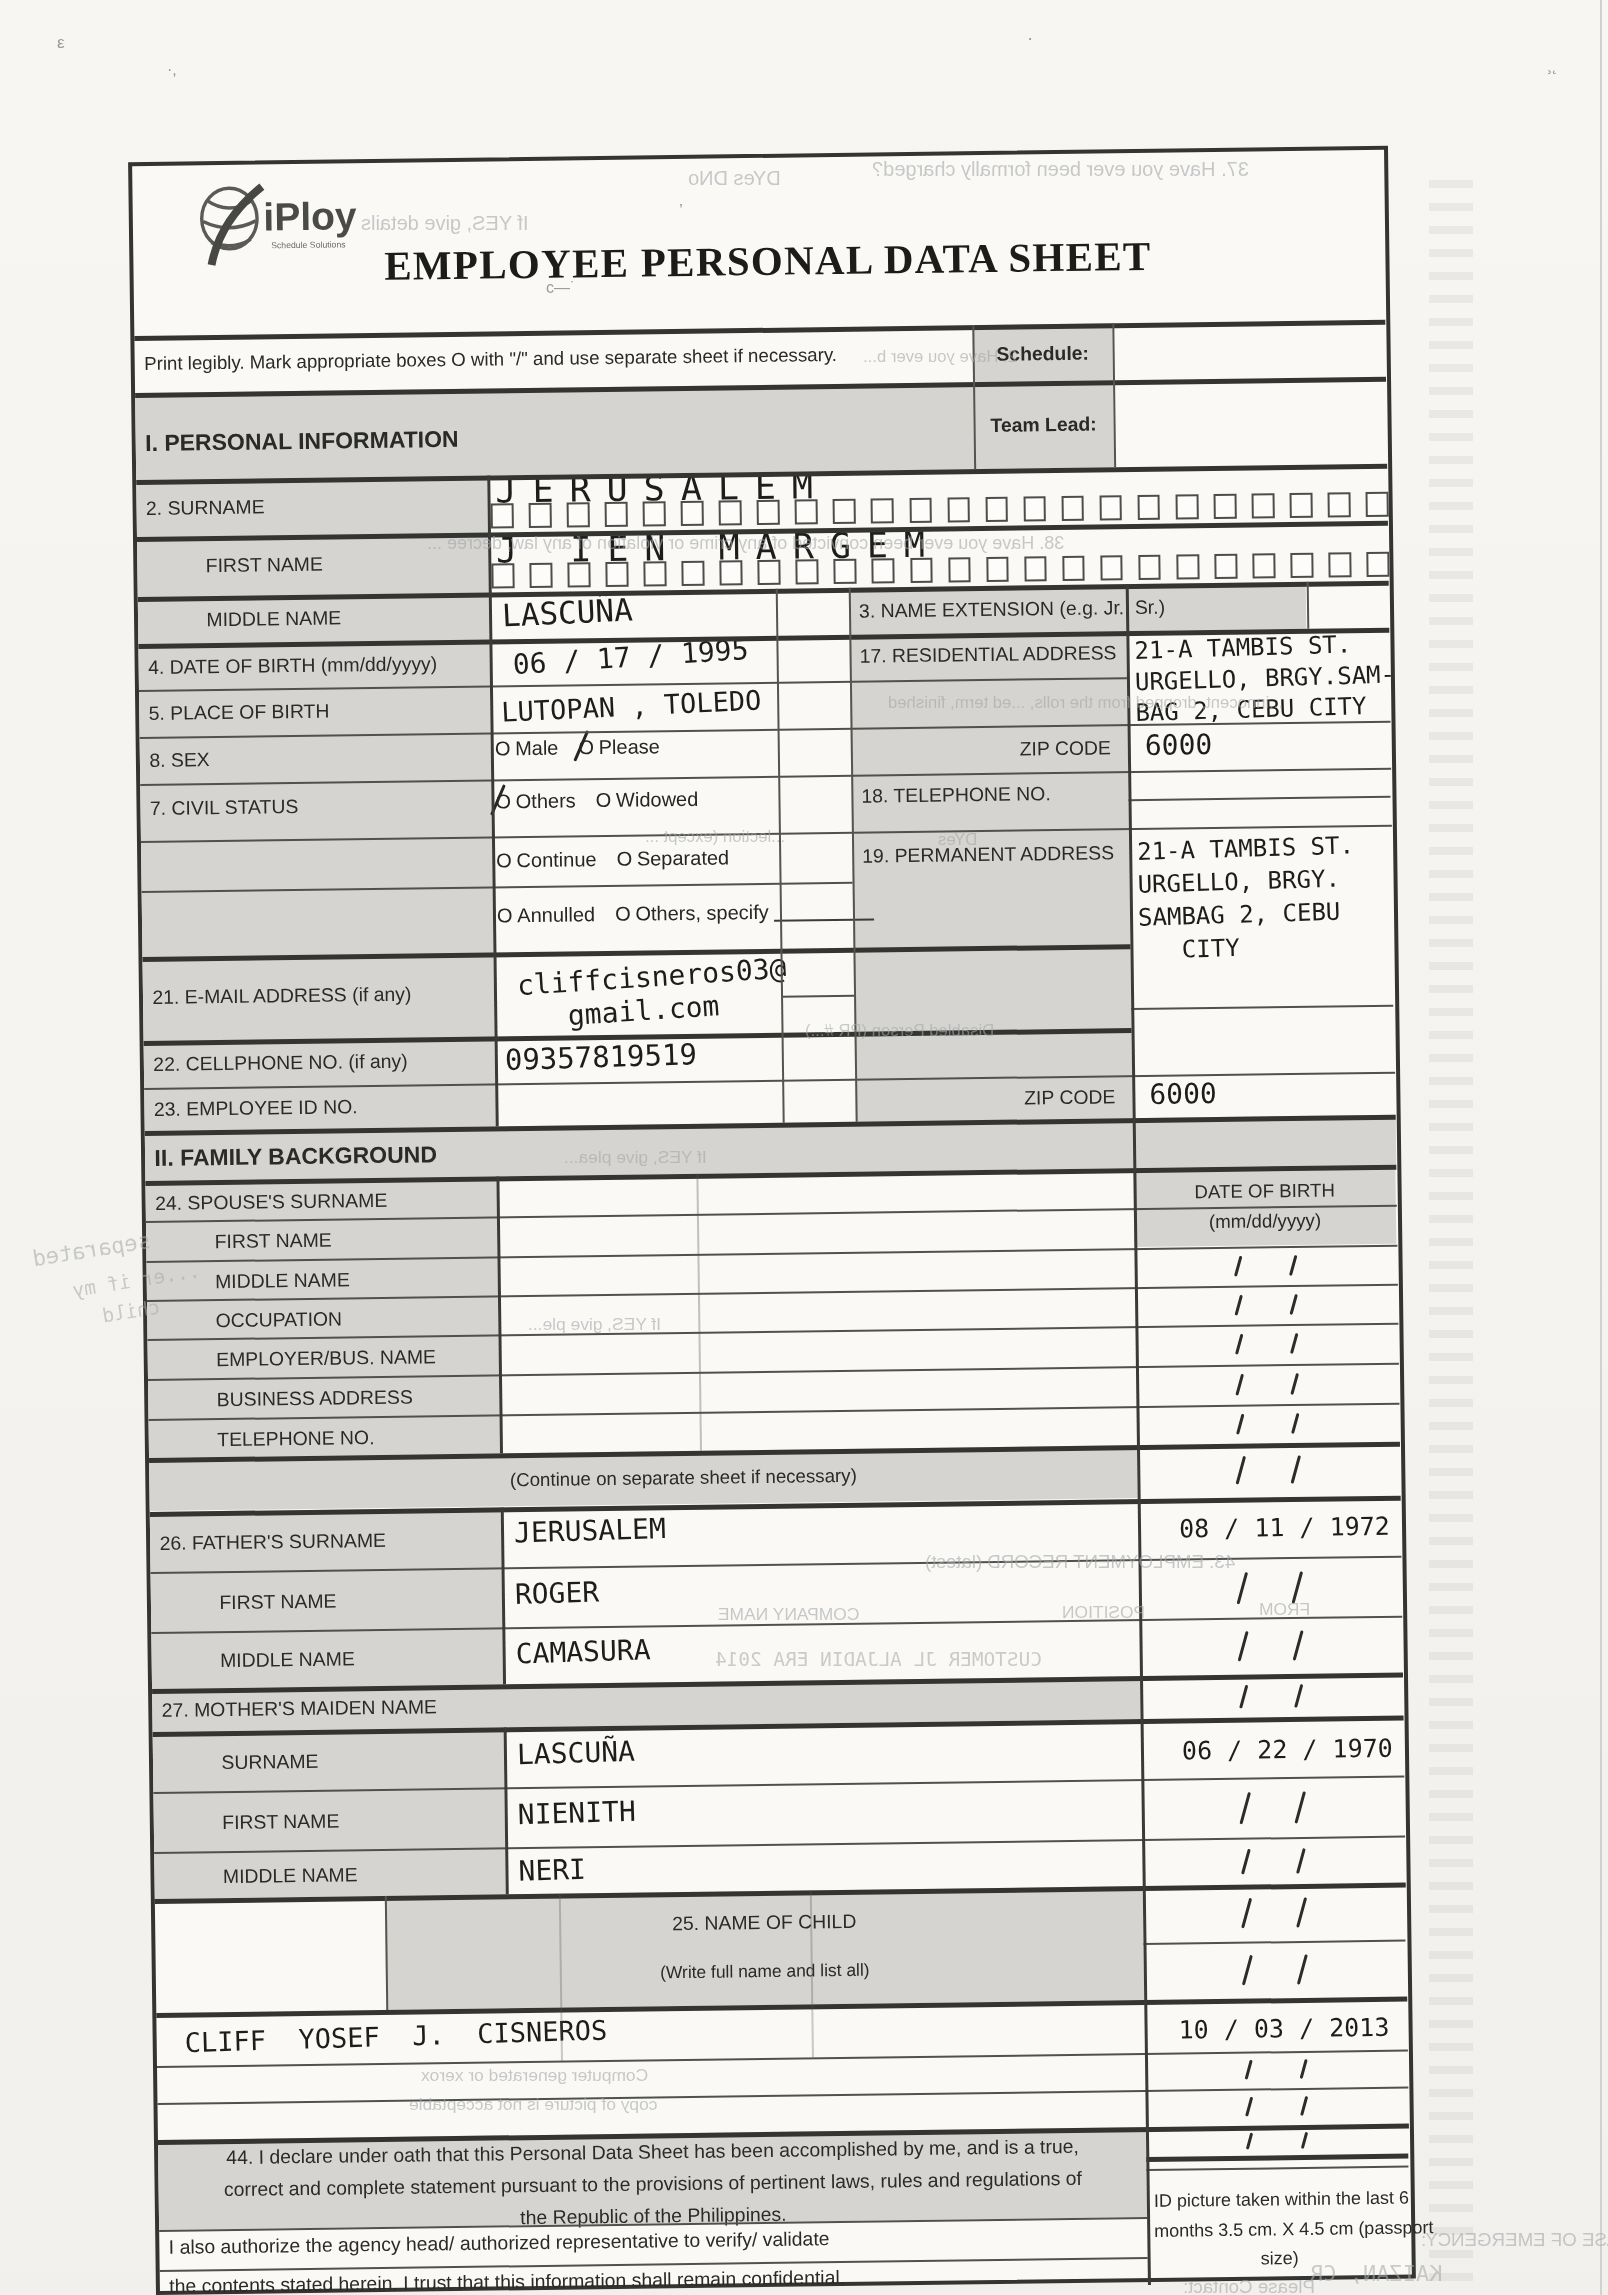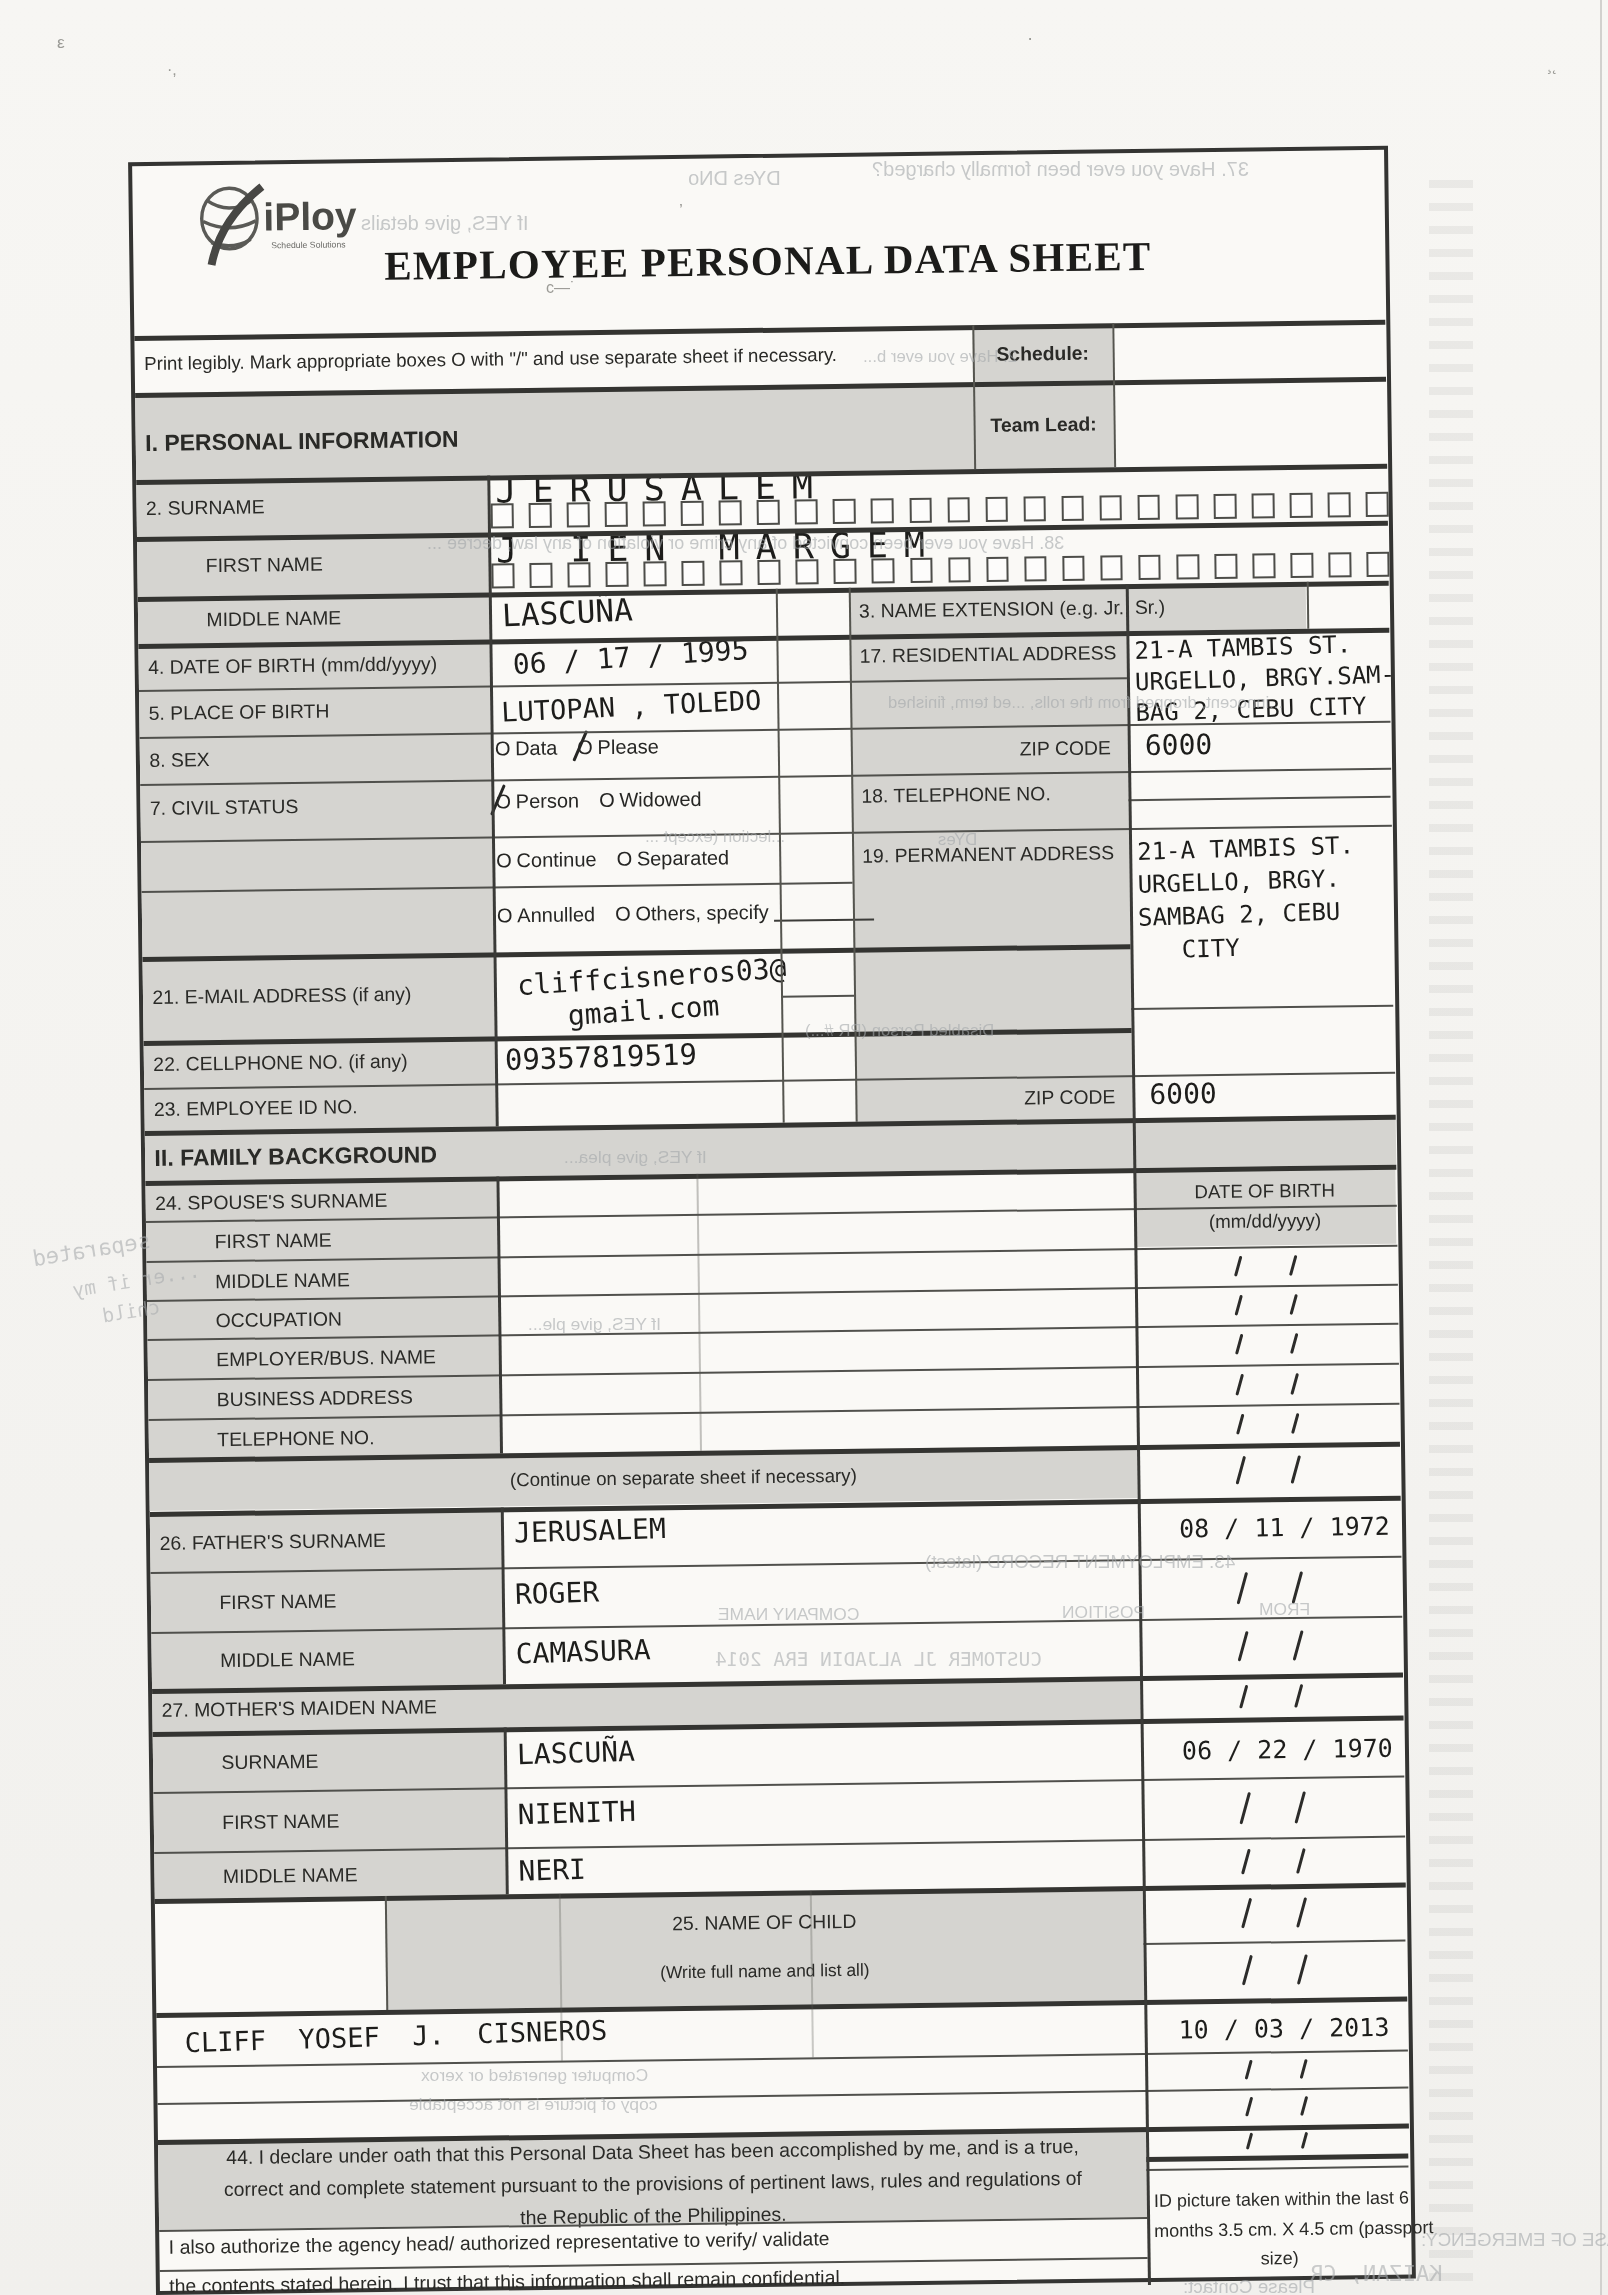--- a/index.html
+++ b/index.html
@@ -101,28 +101,28 @@
   <div class="lb" style="left:9.4px;top:932px">23. EMPLOYEE ID NO.</div>
   <div class="lb" style="left:721px;top:443px">3. NAME EXTENSION (e.g. Jr., Sr.)</div>
   <div class="lb" style="left:721px;top:488px">17. RESIDENTIAL ADDRESS</div>
   <div class="lb" style="left:801px;top:583px;width:170px;text-align:right">ZIP CODE</div>
   <div class="lb" style="left:721px;top:628px">18. TELEPHONE NO.</div>
   <div class="lb" style="left:721px;top:688px">19. PERMANENT ADDRESS</div>
   <div class="lb" style="left:801px;top:932px;width:170px;text-align:right">ZIP CODE</div>
 
   <div class="abs" style="left:355px;top:576px"><span class="opt">
         <b class="o">O</b>
-        <span class="ol">Data</span>
+        <span class="ol">Male</span>
       </span><span class="opt">
         <b class="o on">O</b>
         <span class="ol">Please</span>
       </span></div>
   <div class="abs" style="left:355px;top:629px"><span class="opt">
         <b class="o on">O</b>
-        <span class="ol">Person</span>
+        <span class="ol">Others</span>
       </span><span class="opt">
         <b class="o">O</b>
         <span class="ol">Widowed</span>
       </span></div>
   <div class="abs" style="left:355px;top:688px"><span class="opt">
         <b class="o">O</b>
         <span class="ol">Continue</span>
       </span><span class="opt">
         <b class="o">O</b>
         <span class="ol">Separated</span>

